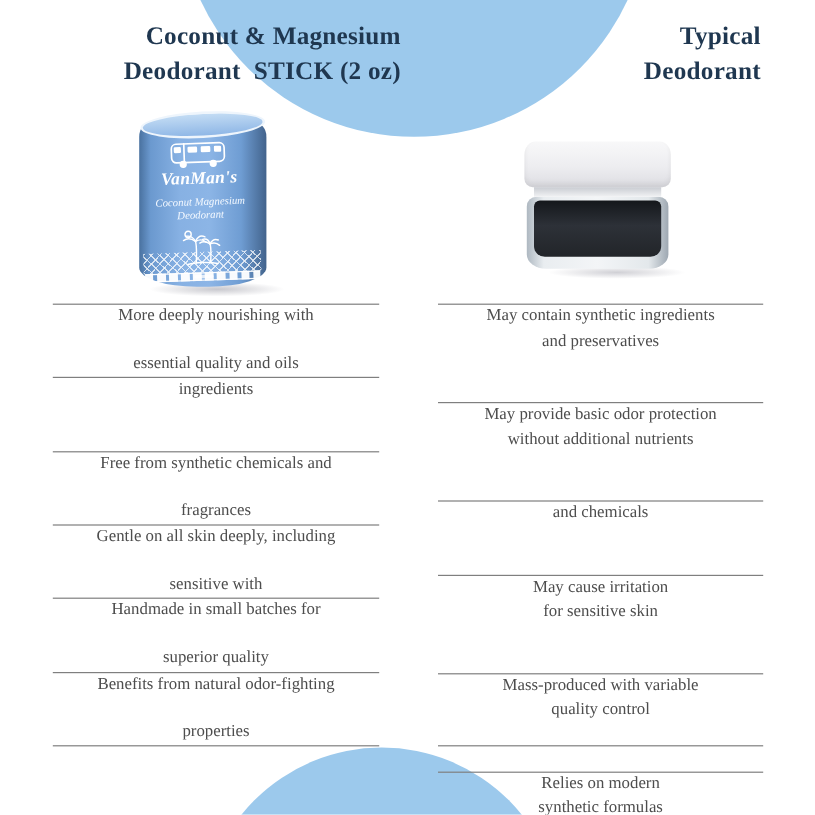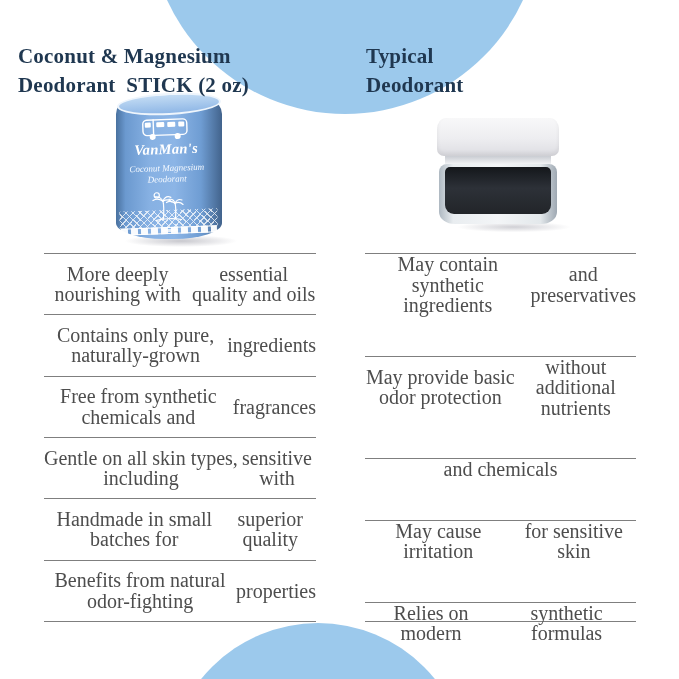--- a/index.html
+++ b/index.html
@@ -7,37 +7,37 @@
     position:relative;width:679px;height:679px;background:#ffffff;
     overflow:hidden;font-family:"Liberation Serif","DejaVu Serif",serif;
   }
   
   .blue-circle{position:absolute;border-radius:50%;background:#9cc9ec;z-index:0;}
   #circle-top{left:149px;top:-278px;width:392px;height:392px;}
   #circle-bottom{left:168px;top:623px;width:300px;height:300px;}
 
   
   .col-heading{
-    position:absolute;top:42px;z-index:3;text-align:left;
+    position:absolute;top:16px;z-index:3;text-align:right;
     font-size:21px;font-weight:700;line-height:29px;color:#1f3750;letter-spacing:.2px;
   }
   #heading-left{left:18px;width:316px;}
   #heading-right{left:366px;width:268px;}
 
   
   .rows{
     position:absolute;top:253px;height:369px;z-index:2;display:flex;flex-direction:column;
     box-sizing:border-box;border-bottom:1px solid #7f7f7f;
   }
   #rows-left{left:44px;width:272px;}
   #rows-right{left:365px;width:271px;gap:40px;}
   .row{
-    flex:1;border-top:1px solid #7f7f7f;display:flex;flex-direction:row;
-    align-items:center;justify-content:center;text-align:center;
-    font-size:20px;line-height:20.5px;color:#4d4d4d;
+    flex:1;border-top:1px solid #7f7f7f;display:flex;flex-direction:column;
+    align-items:center;justify-content:space-between;text-align:center;
+    font-size:14px;line-height:20.5px;color:#4d4d4d;
   }
 
   
   #stick{position:absolute;left:114px;top:93px;width:110px;height:156px;z-index:2;}
   #stick-shadow{
     position:absolute;left:-8px;bottom:0;width:150px;height:16px;border-radius:50%;
     background:radial-gradient(closest-side,rgba(110,110,125,.38),rgba(110,110,125,0) 75%);
   }
   #stick-tube{
     position:absolute;left:2px;top:9px;width:106px;height:137px;
@@ -170,29 +170,28 @@
     <div id="jar-neck"></div>
     <div id="jar-lid"></div>
   </div>
 
   <div id="rows-left" class="rows">
     <div class="row">
       <span>More deeply nourishing with</span>
       <span>essential quality and oils</span>
     </div>
     <div class="row">
-      <span>Contains only pure, naturally-grown</span>
       <span>ingredients</span>
     </div>
     <div class="row">
       <span>Free from synthetic chemicals and</span>
       <span>fragrances</span>
     </div>
     <div class="row">
-      <span>Gentle on all skin types, including</span>
+      <span>Gentle on all skin deeply, including</span>
       <span>sensitive with</span>
     </div>
     <div class="row">
       <span>Handmade in small batches for</span>
       <span>superior quality</span>
     </div>
     <div class="row">
       <span>Benefits from natural odor-fighting</span>
       <span>properties</span>
     </div>
@@ -208,18 +207,22 @@
       <span>without additional nutrients</span>
     </div>
     <div class="row">
       <span>and chemicals</span>
     </div>
     <div class="row">
       <span>May cause irritation</span>
       <span>for sensitive skin</span>
     </div>
     <div class="row">
+      <span>Mass-produced with variable</span>
+      <span>quality control</span>
+    </div>
+    <div class="row">
       <span>Relies on modern</span>
       <span>synthetic formulas</span>
     </div>
   </div>
 
 </div>
 
 </body></html>

